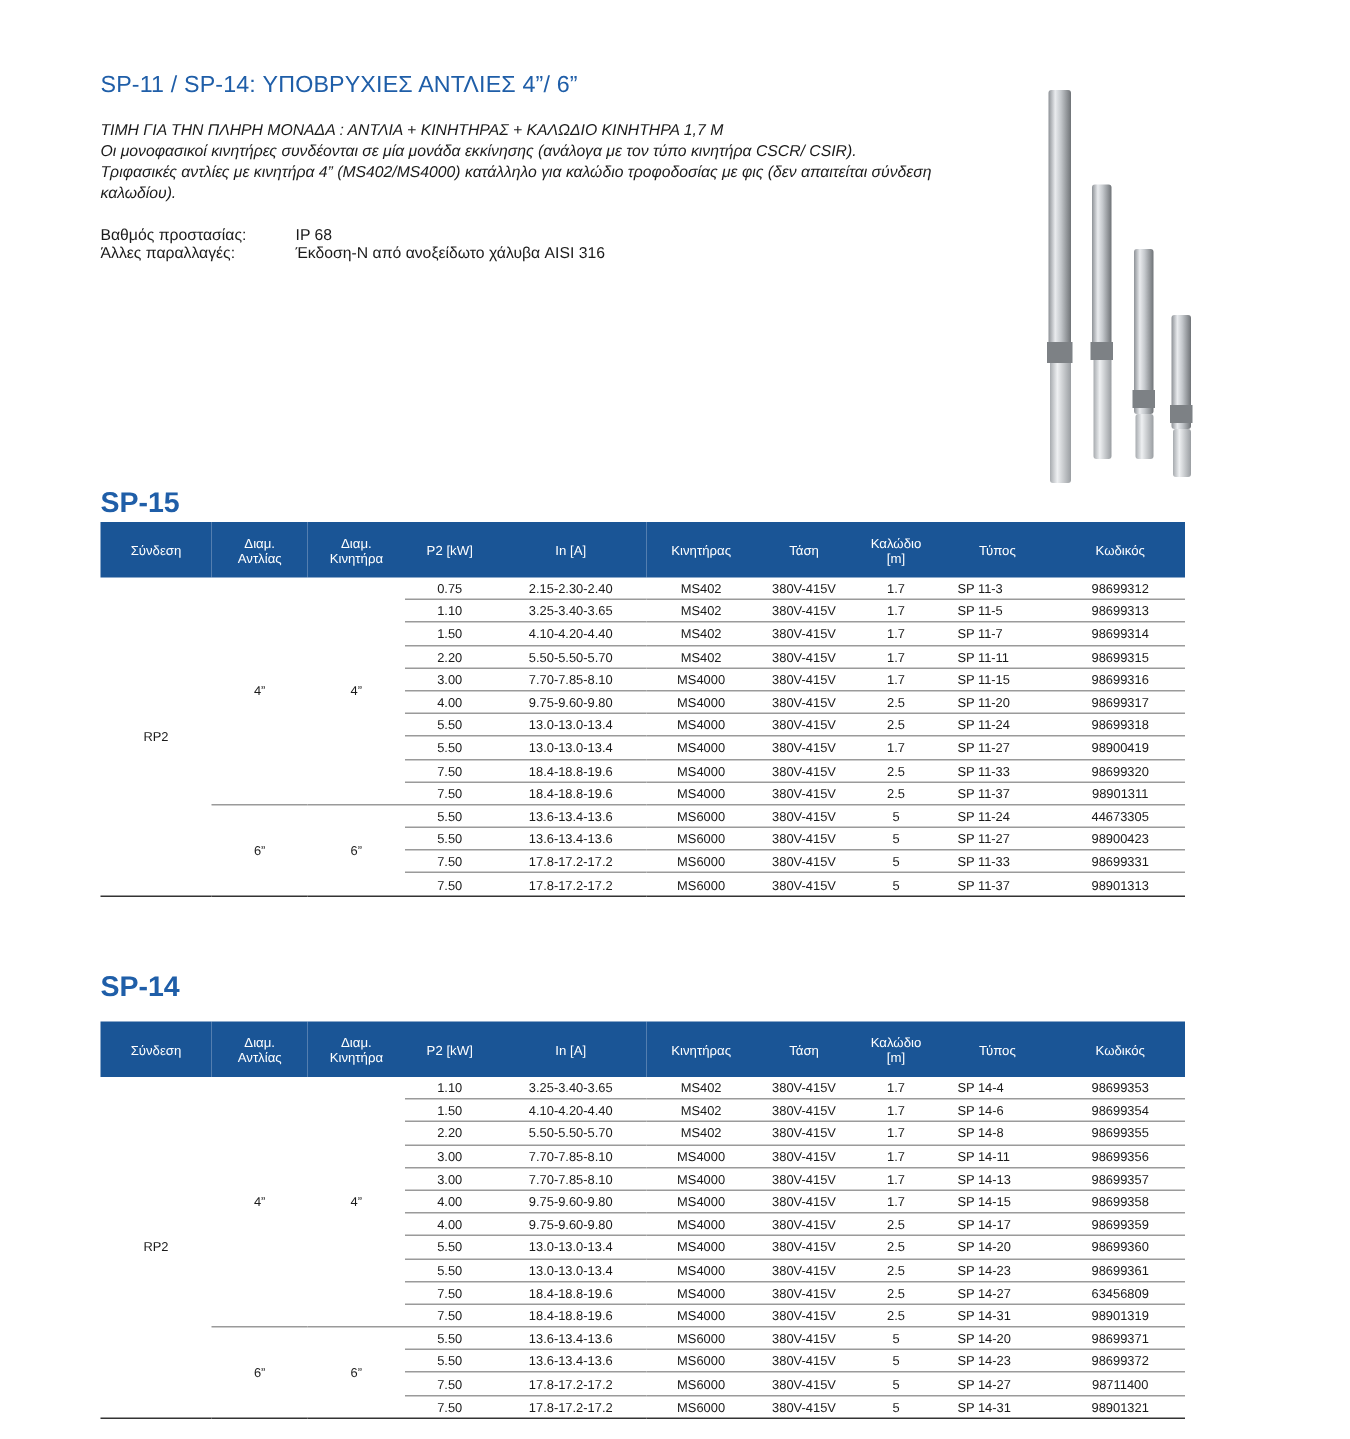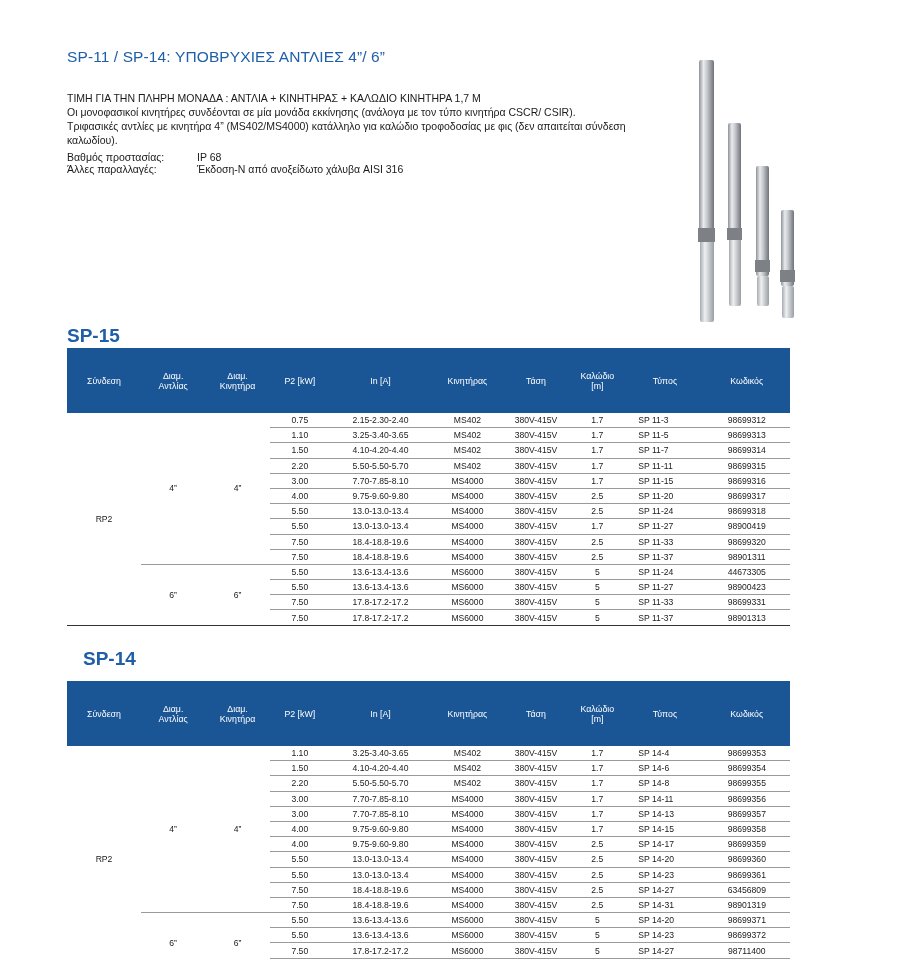--- a/index.html
+++ b/index.html
@@ -1,29 +1,29 @@
 <!DOCTYPE html>
 <html><head>
 <meta charset="utf-8">
 <style>
   html, body { margin: 0; padding: 0; background: #ffffff; }
   body { width: 900px; height: 959px; position: relative; overflow: hidden;
          font-family: "Liberation Sans", "DejaVu Sans", sans-serif; color: #1a1a1a; }
   .page-title { position: absolute; left: 67px; top: 48px; font-size: 15.5px; color: #1f5ea8; letter-spacing: 0.1px; }
-  .intro { position: absolute; left: 67px; top: 91px; width: 590px; font-size: 10.5px; line-height: 14px; }
+  .intro { position: absolute; left: 67px; top: 80px; width: 590px; font-size: 10.5px; line-height: 14px; font-style: italic; }
   .intro p { margin: 0; }
   .specs { position: absolute; left: 67px; top: 151px; width: 560px; font-size: 10.5px; line-height: 12.4px; }
   .spec-row { display: flex; }
   .spec-label { width: 130px; flex: none; }
   .spec-value { flex: 1; }
   .pump-img { position: absolute; left: 676px; top: 60px; width: 140px; height: 272px; }
   .section-title { position: absolute; left: 67px; font-size: 19px; font-weight: bold; color: #1f5ea8; }
   table.spec-table { position: absolute; left: 67px; width: 723px; border-collapse: collapse; font-size: 8.6px; }
   table.spec-table thead th { background: #1a5596; color: #ffffff; font-weight: normal; font-size: 8.8px;
-         line-height: 10px; height: 33px; padding: 16px 2px; text-align: center; vertical-align: middle; }
+         line-height: 10px; height: 33px; padding: 2px 2px; text-align: center; vertical-align: middle; }
   table.spec-table td { height: 14.2px; padding: 0; text-align: center; line-height: 14px; white-space: nowrap; }
   table.spec-table tbody tr td.data { border-bottom: 1px solid #9a9a9a; }
   table.spec-table tbody tr.last td { border-bottom: 1.5px solid #333333; }
   table.spec-table td.merged { border-bottom: none; }
   .left-txt { text-align: left !important; padding-left: 12px !important; }
 </style>
 </head>
 <body>
 
 <div class="page-title">SP-11 / SP-14: ΥΠΟΒΡΥΧΙΕΣ ΑΝΤΛΙΕΣ 4”/ 6”</div>
@@ -224,21 +224,21 @@
         <td class="data">17.8-17.2-17.2</td>
         <td class="data">MS6000</td>
         <td class="data">380V-415V</td>
         <td class="data">5</td>
         <td class="data left-txt">SP 11-37</td>
         <td class="data">98901313</td>
       </tr>
     </tbody>
 </table>
 
-<div class="section-title" style="top:648px;margin-left:16px;">SP-14</div>
+<div class="section-title" style="top:648px;">SP-14</div>
 <table class="spec-table" style="top:681px;">
   <thead>
     <tr>
       <th style="width:72px">Σύνδεση</th>
       <th style="width:62px"><span style="white-space:pre-line">Διαμ.
 Αντλίας</span></th>
       <th style="width:62px"><span style="white-space:pre-line">Διαμ.
 Κινητήρα</span></th>
       <th style="width:58px">P2 [kW]</th>
       <th style="width:100px">In [A]</th>

